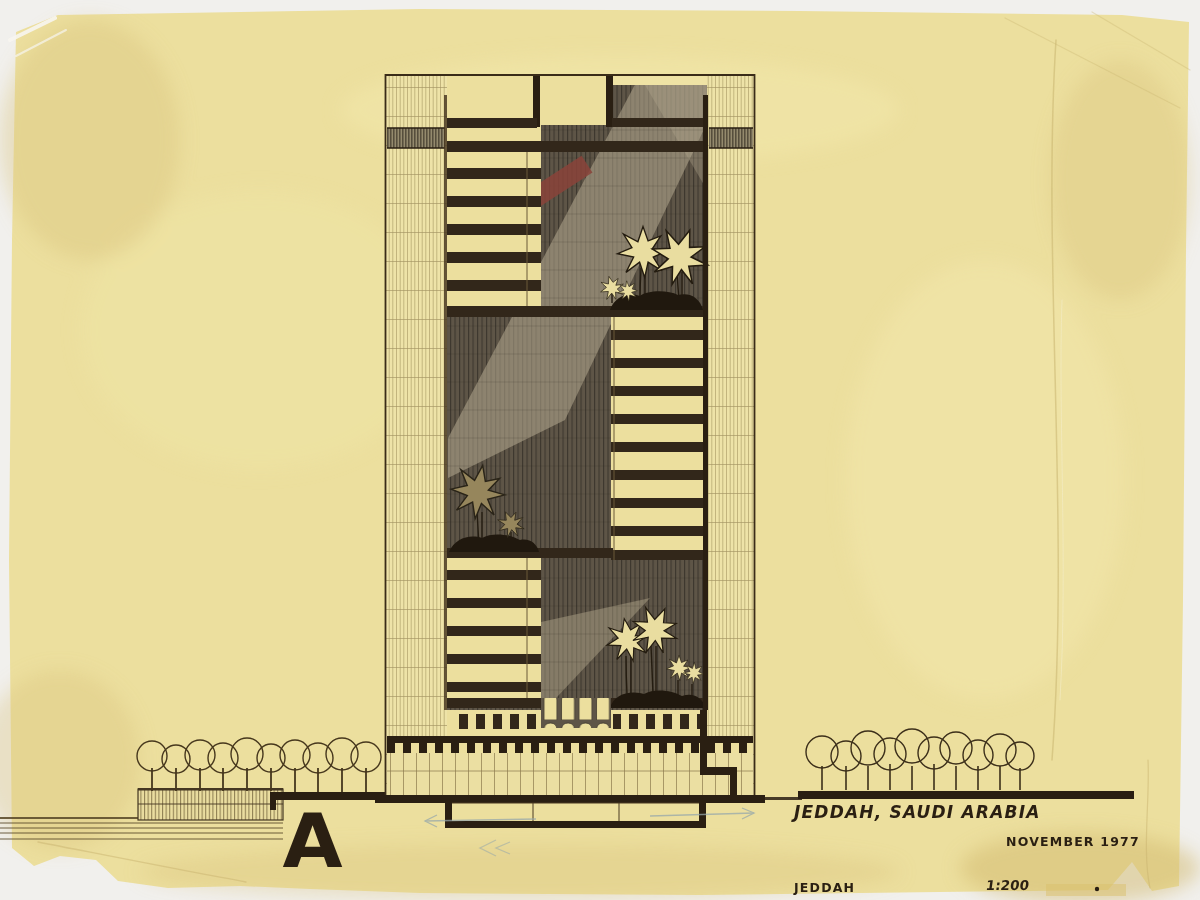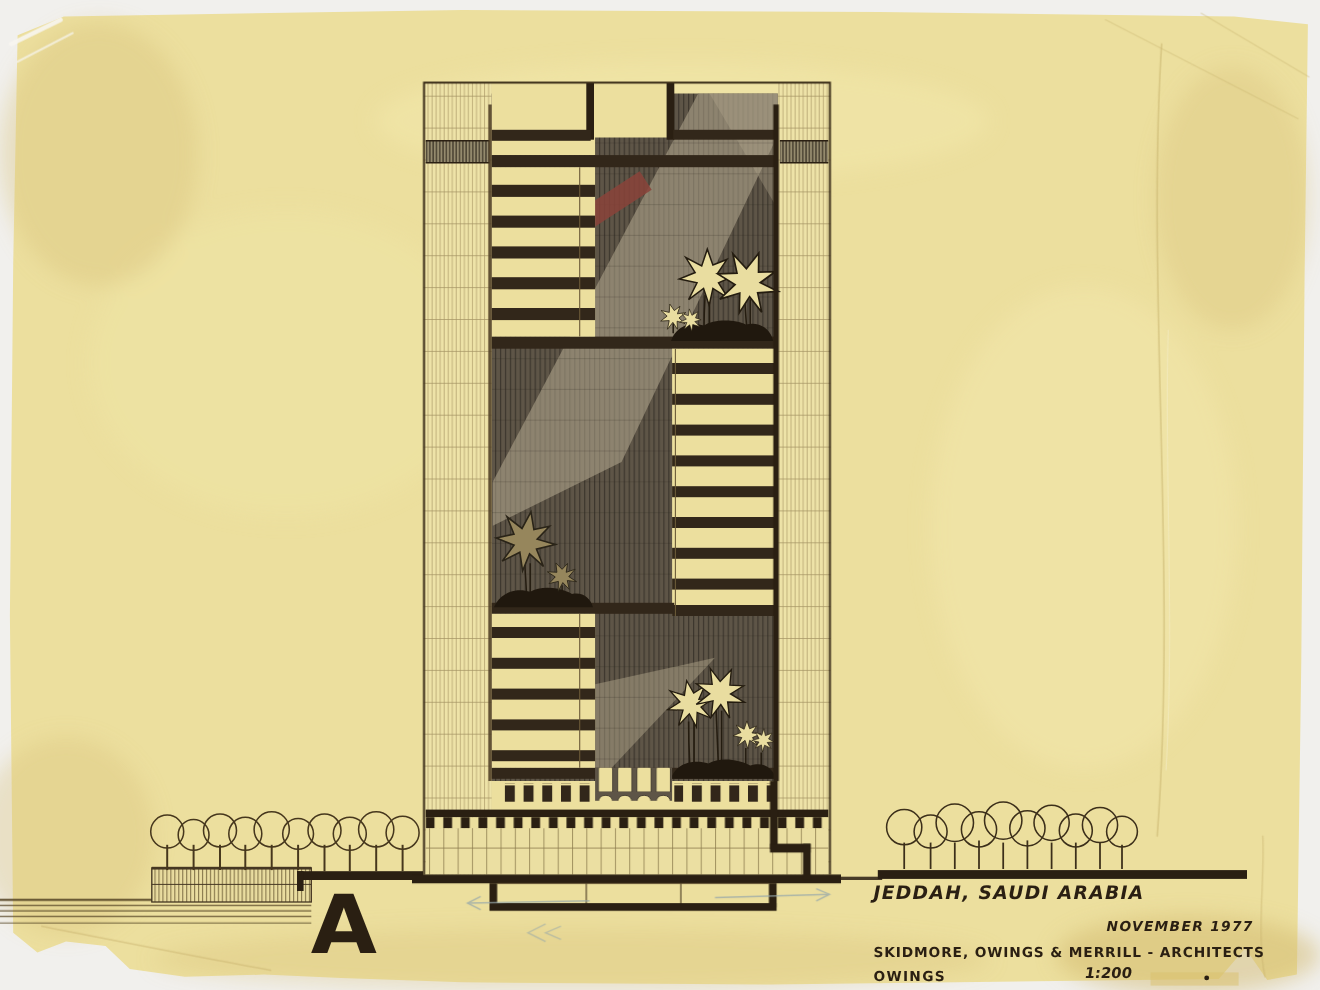--- a/index.html
+++ b/index.html
@@ -8,21 +8,21 @@
     --line:#8d7c4e;
   }
   html,body{margin:0;padding:0;}
   body{width:1200px;height:900px;overflow:hidden;background:#f1f0ed;
        font-family:"DejaVu Sans","Liberation Sans",sans-serif;}
   #stage{position:relative;width:1200px;height:900px;}
   #stage svg{position:absolute;left:0;top:0;}
   .hand{position:absolute;color:var(--ink);font-weight:700;white-space:nowrap;}
   #t-project {left:792px;top:809px;font-size:18.5px;letter-spacing:1.5px;}
   #t-location{left:794px;top:802px;font-size:17px;letter-spacing:1.2px;font-style:italic;}
-  #t-date    {left:1006px;top:834px;font-size:12.5px;letter-spacing:1.2px;font-style:italic;}
+  #t-date    {left:1006px;top:834px;font-size:12.5px;letter-spacing:1.2px;}
   #t-arch    {left:794px;top:858px;font-size:12.5px;letter-spacing:.8px;}
   #t-type    {left:794px;top:880px;font-size:12.5px;letter-spacing:1.2px;}
   #t-scale   {left:986px;top:877px;font-size:13.5px;transform:skewX(-8deg);}
   #marker-a  {left:284px;top:804px;font-size:74px;font-weight:700;transform:scaleX(1.05);line-height:1;}
 </style>
 </head>
 <body>
 
 <div id="stage">
 <svg width="1200" height="900" viewBox="0 0 1200 900">
@@ -339,16 +339,15 @@
       <path d="M496,840 L480,848 L496,856"></path>
           <path d="M510,842 L496,848 L510,854"></path>
     </g>
   </g>
   <circle cx="1097" cy="889" r="2.2" fill="var(--ink)"></circle>
 </svg>
 
 <div class="hand" id="marker-a">A</div>
 <div class="hand" id="t-location">JEDDAH, SAUDI ARABIA</div>
 <div class="hand" id="t-date">NOVEMBER 1977</div>
-<div class="hand" id="t-arch">SKIDMORE, OWINGS &amp; MERRILL - ARCHITECTS</div>
-<div class="hand" id="t-type">OWINGS</div>
+<div class="hand" id="t-type">JEDDAH</div>
 <div class="hand" id="t-scale">1:200</div>
 </div>
 
 </body></html>

